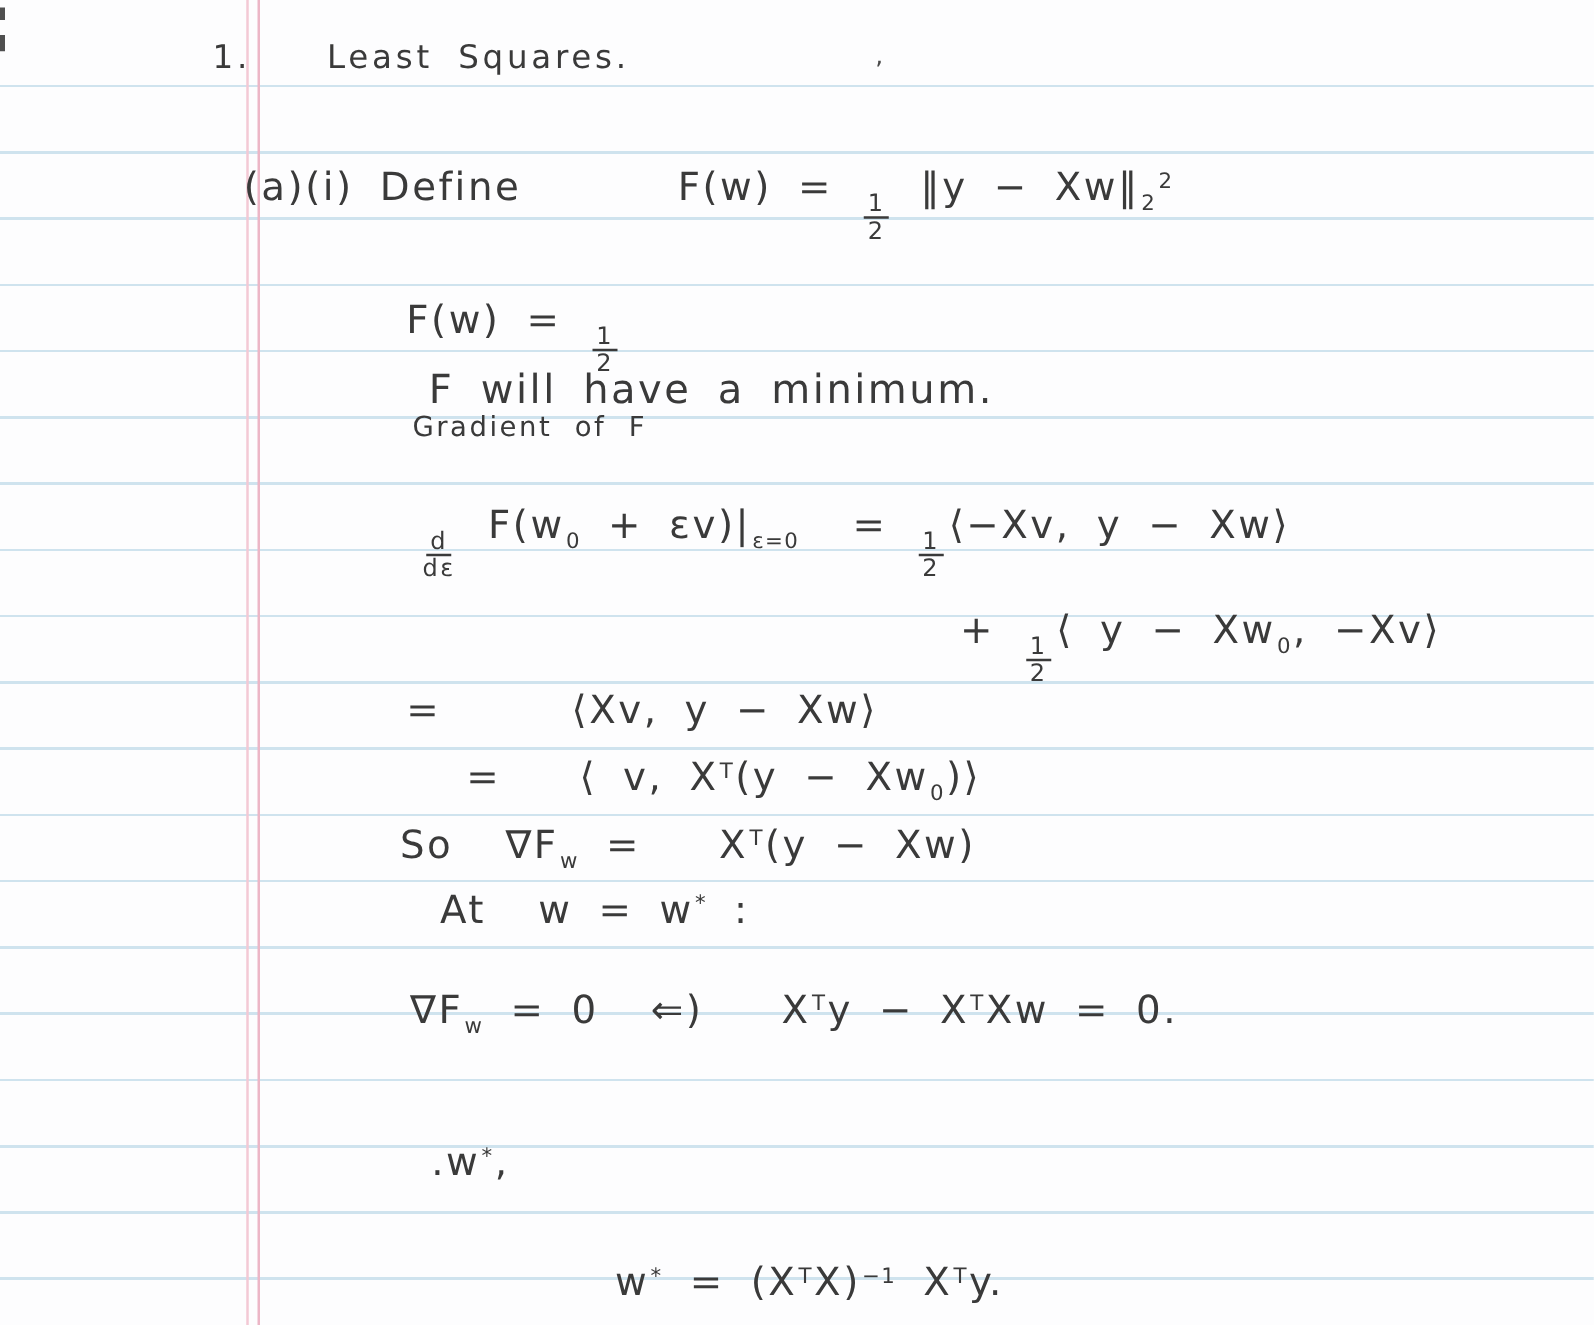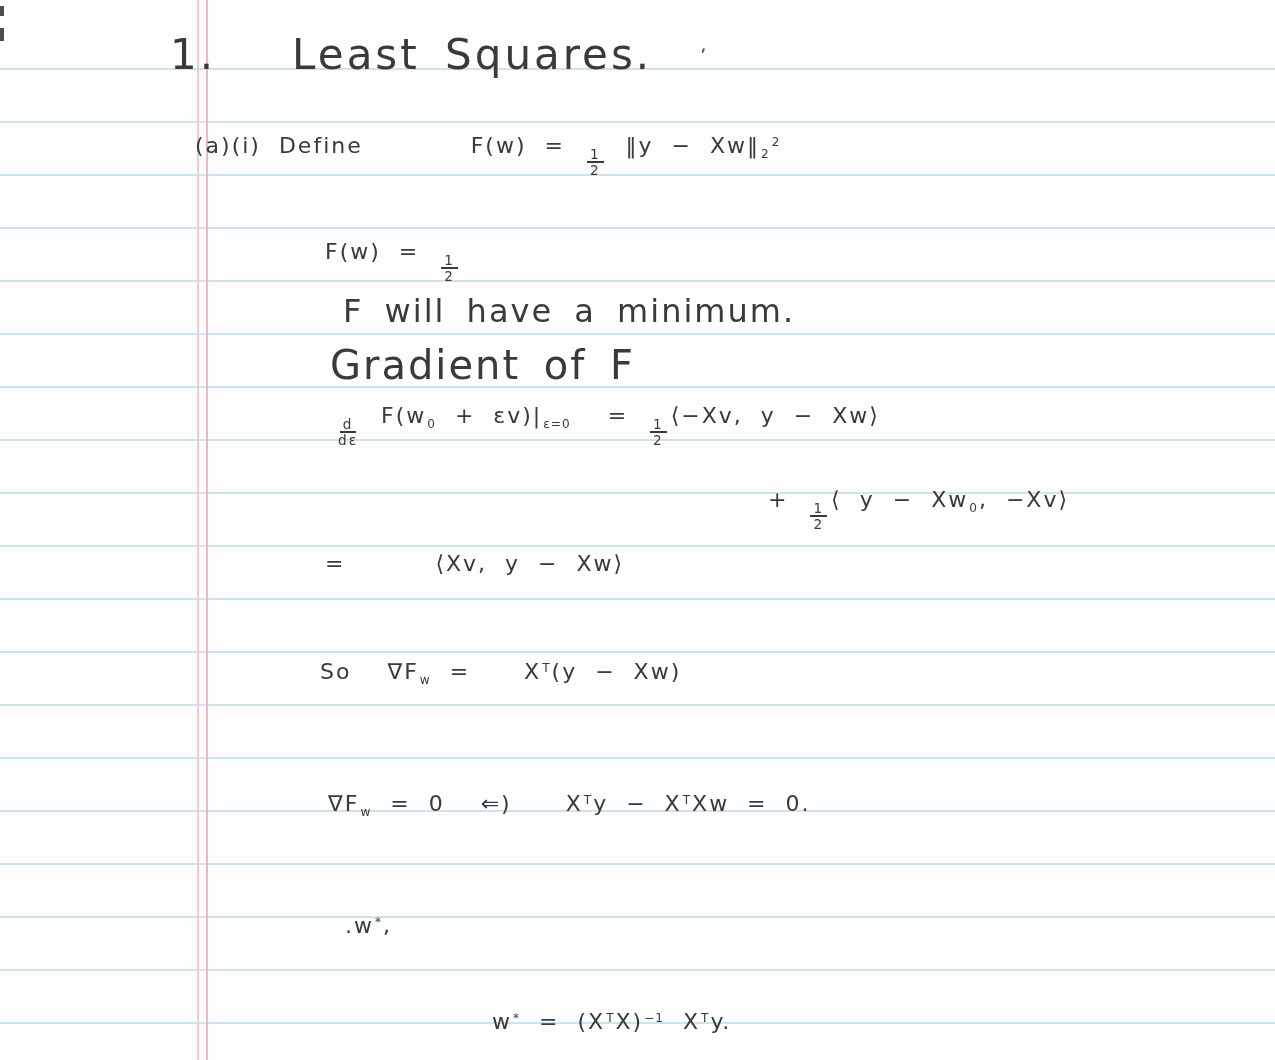--- a/index.html
+++ b/index.html
@@ -16,23 +16,23 @@
   }
   .margin{position:absolute;top:0;bottom:0;width:2px;}
   .m1{left:197px;background:#f3c9d5;}
   .m2{left:206px;background:#ecb6c6;}
   .artifact{position:absolute;left:0;width:4px;background:#4f4f4f;}
   .a1{top:6px;height:10px;}
   .a2{top:28px;height:13px;}
 
   .hw{
     position:absolute;white-space:nowrap;color:#3a3a3a;
-    font-size:22px;line-height:1.08;letter-spacing:2px;word-spacing:9px;
+    font-size:31px;line-height:1.08;letter-spacing:2px;word-spacing:9px;
   }
-  .heading{font-size:42px;letter-spacing:3px;text-align:right;}
+  .heading{font-size:26px;letter-spacing:3px;text-align:right;}
   .sub{font-size:0.55em;vertical-align:-0.45em;margin:0 1px;letter-spacing:1px;}
   .sup{font-size:0.55em;vertical-align:0.6em;margin:0 1px;letter-spacing:1px;}
   .frac{
     display:inline-flex;flex-direction:column;align-items:center;
     vertical-align:-0.45em;font-size:0.62em;line-height:1.05;margin:0 4px;
   }
   .frac .ft{border-bottom:2px solid #3a3a3a;padding:0 3px;}
   .frac .fb{padding:0 1px;}
   .stray{position:absolute;font-size:20px;color:#4a4a4a;}
 </style>
@@ -51,30 +51,32 @@
 
   <div class="hw" style="left:195px;top:134px"><span>(a)(i) Define&nbsp;&nbsp;&nbsp;&nbsp;&nbsp;&nbsp;F(w) = </span><span class="frac">
         <span class="ft">1</span>
         <span class="fb">2</span>
       </span><span> ‖y − Xw‖</span><span class="sub">2</span><span class="sup">2</span></div>
   <div class="hw" style="left:325px;top:240px"><span>F(w) = </span><span class="frac">
         <span class="ft">1</span>
         <span class="fb">2</span>
       </span></div>
   <div class="hw" style="left:343px;top:294px;font-size:32px"><span>F will have a minimum.</span></div>
-  <div class="hw" style="left:330px;top:344px;font-size:40px"><span>Gradient of F</span></div>
+  <div class="hw" style="left:330px;top:331px;font-size:22px"><span>Gradient of F</span></div>
   <div class="hw" style="left:333px;top:404px"><span class="frac">
         <span class="ft">d</span>
         <span class="fb">dε</span>
       </span><span>&nbsp;F(w</span><span class="sub">0</span><span> + εv)|</span><span class="sub">ε=0</span><span>&nbsp;&nbsp;=&nbsp;</span><span class="frac">
         <span class="ft">1</span>
         <span class="fb">2</span>
       </span><span>⟨−Xv, y − Xw⟩</span></div>
   <div class="hw" style="left:768px;top:488px"><span>+ </span><span class="frac">
         <span class="ft">1</span>
         <span class="fb">2</span>
       </span><span>⟨ y − Xw</span><span class="sub">0</span><span>, −Xv⟩</span></div>
   <div class="hw" style="left:325px;top:552px"><span>=&nbsp;&nbsp;&nbsp;&nbsp;&nbsp;⟨Xv, y − Xw⟩</span></div>
+  <div class="hw" style="left:373px;top:606px"><span>=&nbsp;&nbsp;&nbsp;⟨ v, X</span><span class="sup">T</span><span>(y − Xw</span><span class="sub">0</span><span>)⟩</span></div>
   <div class="hw" style="left:320px;top:660px"><span>So&nbsp;&nbsp;∇F</span><span class="sub">w</span><span> =&nbsp;&nbsp;&nbsp;X</span><span class="sup">T</span><span>(y − Xw)</span></div>
+  <div class="hw" style="left:352px;top:712px"><span>At&nbsp; w = w</span><span class="sup">*</span><span> :</span></div>
   <div class="hw" style="left:328px;top:792px"><span>∇F</span><span class="sub">w</span><span> = 0&nbsp; ⇐)&nbsp;&nbsp; X</span><span class="sup">T</span><span>y − X</span><span class="sup">T</span><span>Xw = 0.</span></div>
   <div class="hw" style="left:345px;top:914px"><span>.w</span><span class="sup">*</span><span>,</span></div>
   <div class="hw" style="left:492px;top:1010px"><span>w</span><span class="sup">*</span><span> = (X</span><span class="sup">T</span><span>X)</span><span class="sup">−1</span><span> X</span><span class="sup">T</span><span>y.</span></div>
 </div>
 
 </body></html>

